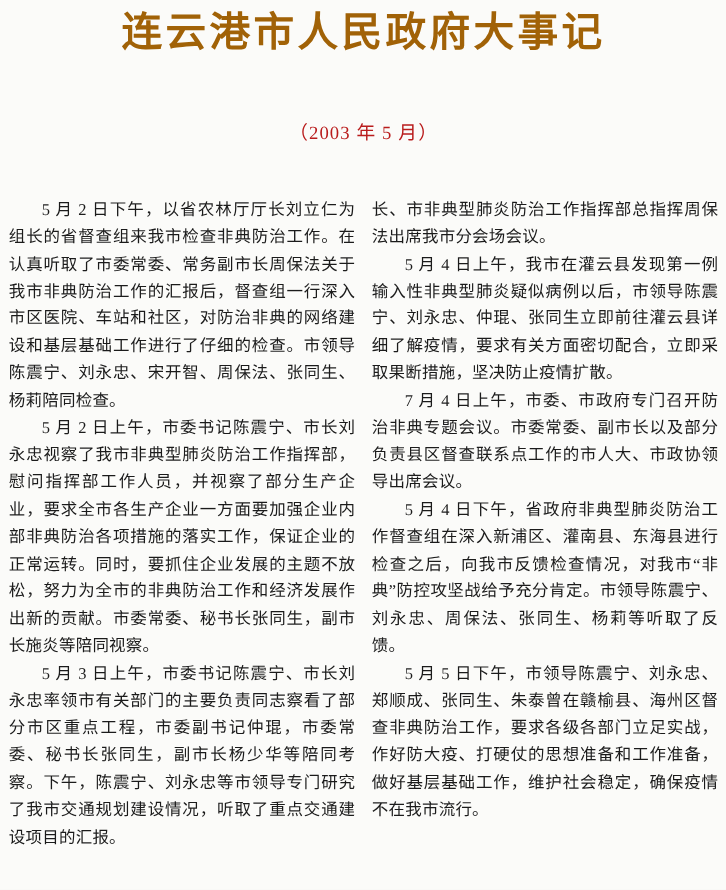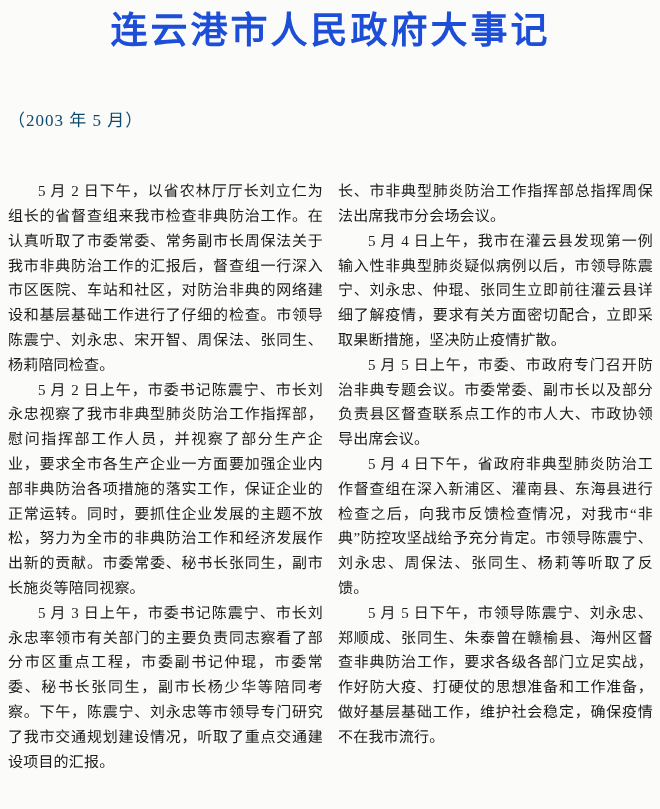--- a/index.html
+++ b/index.html
@@ -19,28 +19,28 @@
     box-sizing: border-box;
     padding: 6px 7px 0 8px;
   }
   .doc-title {
     text-align: center;
     font-size: 37px;
     font-weight: 900;
     letter-spacing: 3px;
     line-height: 1.25;
     margin: 2px 0 0 0;
-    color: #1d4ed8;
+    color: #a16207;
   }
   .doc-date {
-    text-align: left;
+    text-align: center;
     font-size: 17px;
     letter-spacing: 1px;
     margin: 52px 0 0 0;
-    color: #0c4a6e;
+    color: #b91c1c;
   }
   .columns {
     display: flex;
     gap: 15px;
     margin-top: 48px;
   }
   .column {
     flex: 1 1 0;
     min-width: 0;
   }
@@ -68,18 +68,18 @@
 
   <div class="columns">
     <div class="column">
         <p class="para">5 月 2 日下午，以省农林厅厅长刘立仁为组长的省督查组来我市检查非典防治工作。在认真听取了市委常委、常务副市长周保法关于我市非典防治工作的汇报后，督查组一行深入市区医院、车站和社区，对防治非典的网络建设和基层基础工作进行了仔细的检查。市领导陈震宁、刘永忠、宋开智、周保法、张同生、杨莉陪同检查。</p>
         <p class="para">5 月 2 日上午，市委书记陈震宁、市长刘永忠视察了我市非典型肺炎防治工作指挥部，慰问指挥部工作人员，并视察了部分生产企业，要求全市各生产企业一方面要加强企业内部非典防治各项措施的落实工作，保证企业的正常运转。同时，要抓住企业发展的主题不放松，努力为全市的非典防治工作和经济发展作出新的贡献。市委常委、秘书长张同生，副市长施炎等陪同视察。</p>
         <p class="para">5 月 3 日上午，市委书记陈震宁、市长刘永忠率领市有关部门的主要负责同志察看了部分市区重点工程，市委副书记仲琨，市委常委、秘书长张同生，副市长杨少华等陪同考察。下午，陈震宁、刘永忠等市领导专门研究了我市交通规划建设情况，听取了重点交通建设项目的汇报。</p>
       </div>
     <div class="column">
         <p class="para no-indent">长、市非典型肺炎防治工作指挥部总指挥周保法出席我市分会场会议。</p>
         <p class="para">5 月 4 日上午，我市在灌云县发现第一例输入性非典型肺炎疑似病例以后，市领导陈震宁、刘永忠、仲琨、张同生立即前往灌云县详细了解疫情，要求有关方面密切配合，立即采取果断措施，坚决防止疫情扩散。</p>
-        <p class="para">5 月 5 日上午，市委、市政府专门召开防治非典专题会议。市委常委、副市长以及部分负责县区督查联系点工作的市人大、市政协领导出席会议。</p>
+        <p class="para">7 月 4 日上午，市委、市政府专门召开防治非典专题会议。市委常委、副市长以及部分负责县区督查联系点工作的市人大、市政协领导出席会议。</p>
         <p class="para">5 月 4 日下午，省政府非典型肺炎防治工作督查组在深入新浦区、灌南县、东海县进行检查之后，向我市反馈检查情况，对我市“非典”防控攻坚战给予充分肯定。市领导陈震宁、刘永忠、周保法、张同生、杨莉等听取了反馈。</p>
         <p class="para">5 月 5 日下午，市领导陈震宁、刘永忠、郑顺成、张同生、朱泰曾在赣榆县、海州区督查非典防治工作，要求各级各部门立足实战，作好防大疫、打硬仗的思想准备和工作准备，做好基层基础工作，维护社会稳定，确保疫情不在我市流行。</p>
       </div>
   </div>
 </div>
 
 </body></html>

